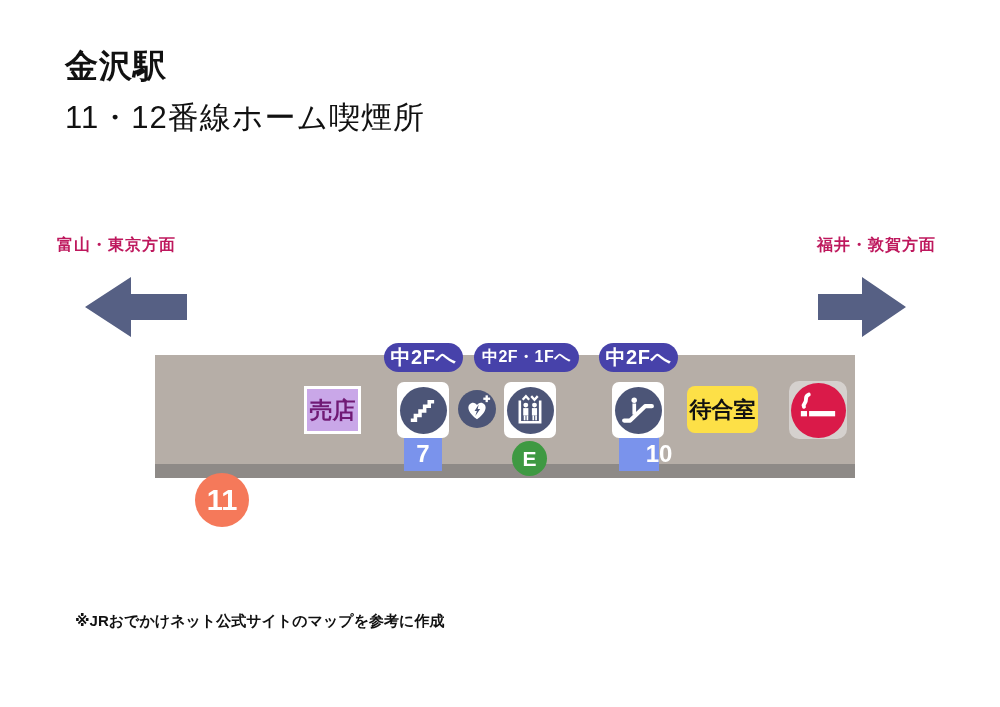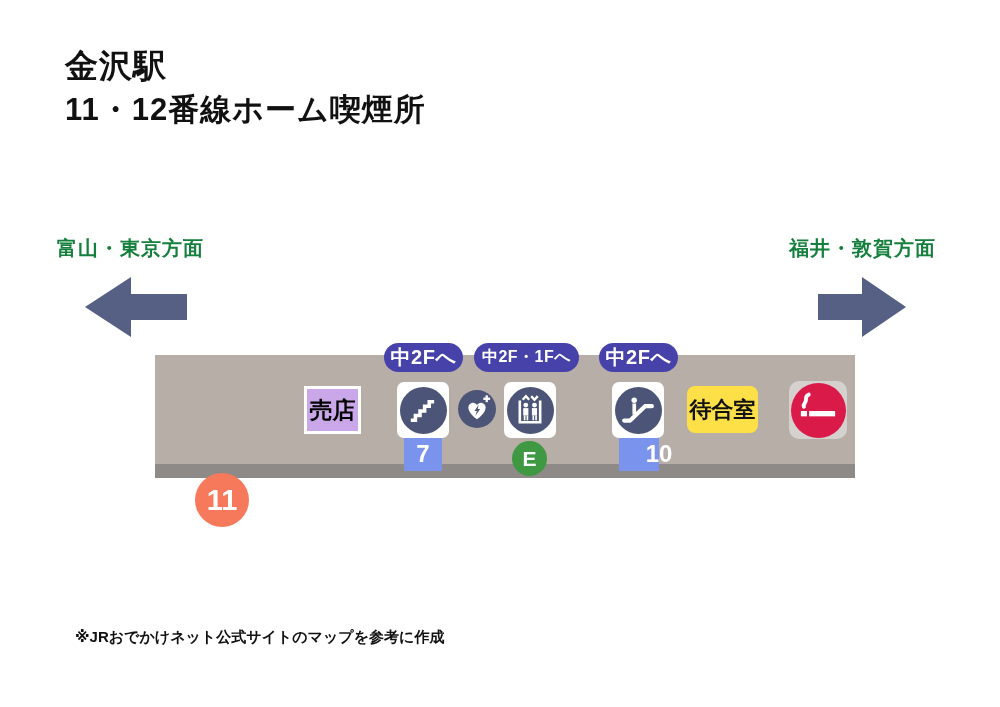--- a/index.html
+++ b/index.html
@@ -8,24 +8,24 @@
   .page {
     position: relative;
     width: 1000px;
     height: 707px;
     background: #ffffff;
     overflow: hidden;
   }
   
   .title-block { position:absolute; left:65px; top:44px; color:#111; }
   .title-block .line1 { font-size:33px; font-weight:bold; letter-spacing:1px; }
-  .title-block .line2 { font-size:31px; font-weight:bold; letter-spacing:1px; }
-
-  
-  .dir-label { position:absolute; font-size:20px; font-weight:bold; color:#15803d; letter-spacing:1px; white-space:nowrap; }
+  .title-block .line2 { font-size:31px; font-weight:normal; letter-spacing:1px; margin-top:8px; }
+
+  
+  .dir-label { position:absolute; font-size:16px; font-weight:bold; color:#be185d; letter-spacing:1px; white-space:nowrap; }
   .dir-left  { left:57px;  top:235px; }
   .dir-right { right:64px; top:235px; }
 
   .arrow { position:absolute; }
   .arrow-left  { left:85px;  top:276px; }
   .arrow-right { left:818px; top:276px; }
 
   
   .track-badge {
     position:absolute; width:54px; height:54px; border-radius:50%;
@@ -89,21 +89,21 @@
   .e-mark {
     position:absolute; left:512px; top:441px; width:35px; height:35px;
     border-radius:50%; background:#3E9942; color:#fff; font-size:21px; font-weight:bold;
     display:flex; align-items:center; justify-content:center; z-index:3;
   }
 
   
   .shop-box {
     position:absolute; left:304px; top:386px; width:57px; height:48px;
     background:#C9A7E8; border:3px solid #fff;
-    color:#000000; font-size:23px; font-weight:bold;
+    color:#701a75; font-size:23px; font-weight:bold;
     display:flex; align-items:center; justify-content:center; z-index:3;
     white-space:nowrap;
   }
   .waiting-box {
     position:absolute; left:687px; top:386px; width:71px; height:47px;
     background:#fde047; border-radius:8px;
     color:#111; font-size:22px; font-weight:bold;
     display:flex; align-items:center; justify-content:center; z-index:3;
     white-space:nowrap;
   }
@@ -113,21 +113,21 @@
     position:absolute; left:789px; top:381px; width:58px; height:58px;
     background:#D5D1CE; border-radius:10px;
     display:flex; align-items:center; justify-content:center; z-index:3;
   }
   .smoking-circle {
     width:55px; height:55px; border-radius:50%; background:#DA1A49;
     display:flex; align-items:center; justify-content:center;
   }
 
   
-  .footnote { position:absolute; left:75px; top:628px; font-size:15px; font-weight:bold; color:#111; }
+  .footnote { position:absolute; left:75px; top:612px; font-size:15px; font-weight:bold; color:#111; }
 </style>
 </head>
 <body>
 
 <div class="page">
 
   <div class="title-block">
     <div class="line1">金沢駅</div>
     <div class="line2">11・12番線ホーム喫煙所</div>
   </div>

